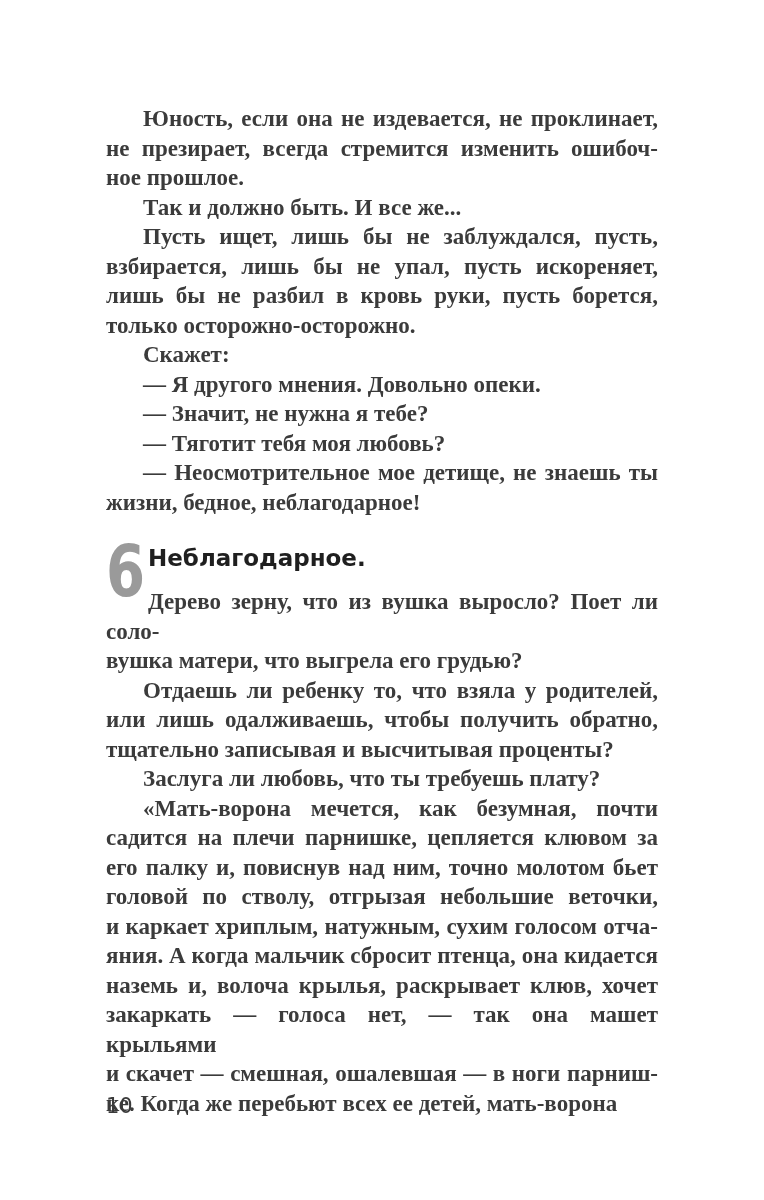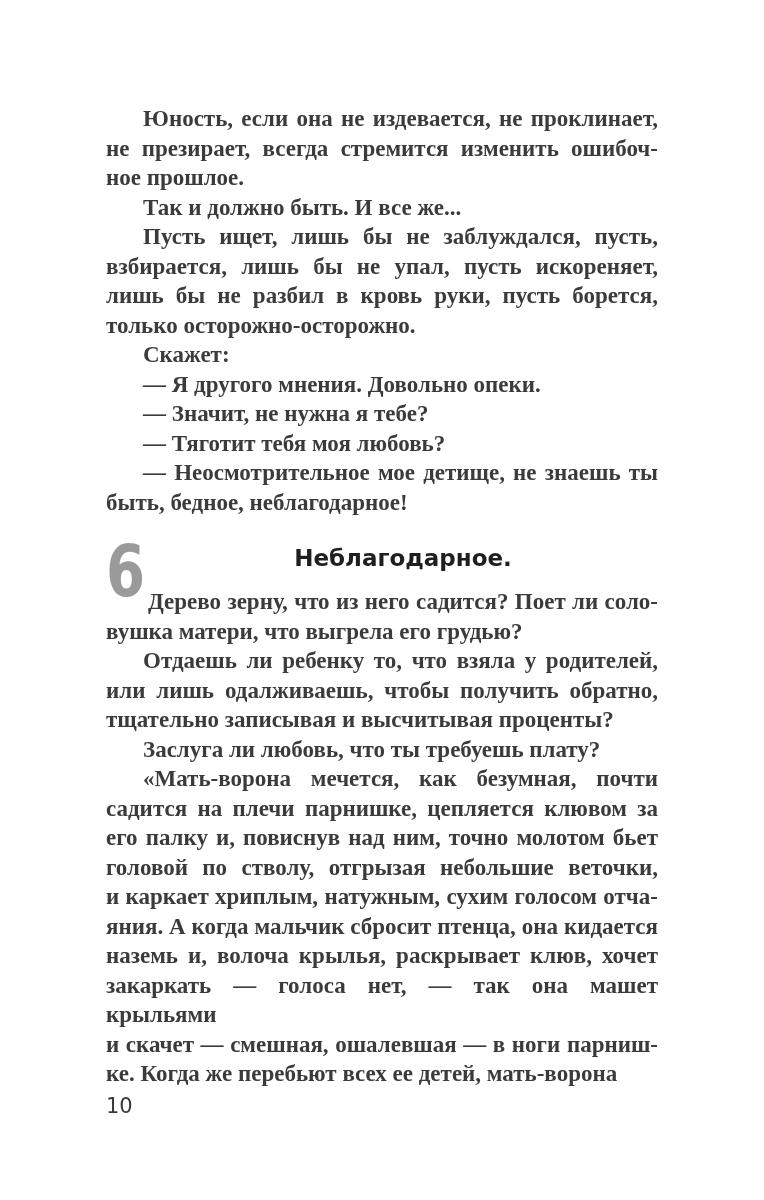--- a/index.html
+++ b/index.html
@@ -50,21 +50,20 @@
     transform: scaleX(0.78);
     transform-origin: left top;
   }
   .chapter-title {
     margin: 0 0 12px 0;
     font-family: "DejaVu Sans", "Liberation Sans", sans-serif;
     font-weight: 700;
     font-size: 23px;
     line-height: 34px;
     color: var(--heading);
-    text-align: center;
   }
   
   .chapter-paras .para:first-child .line.first { text-indent: 0; }
   .page-number {
     position: absolute;
     left: 106px; top: 1094px;
     font-family: "DejaVu Sans", "Liberation Sans", sans-serif;
     font-size: 21px;
     color: var(--page-number);
     text-align: center;
@@ -98,30 +97,30 @@
           <div class="line first last">— Я другого мнения. Довольно опеки.</div>
         </div>
         <div class="para">
           <div class="line first last">— Значит, не нужна я тебе?</div>
         </div>
         <div class="para">
           <div class="line first last">— Тяготит тебя моя любовь?</div>
         </div>
         <div class="para">
           <div class="line first">— Неосмотрительное мое детище, не знаешь ты</div>
-          <div class="line last">быть, бедное, неблагодарное!</div>
+          <div class="line last">жизни, бедное, неблагодарное!</div>
         </div>
       </div>
 
     <div class="chapter">
       <div class="dropnum">6</div>
       <h2 class="chapter-title">Неблагодарное.</h2>
       <div class="chapter-paras">
           <div class="para">
-            <div class="line">Дерево зерну, что из него садится? Поет ли соло-</div>
+            <div class="line">Дерево зерну, что из вушка выросло? Поет ли соло-</div>
             <div class="line last">вушка матери, что выгрела его грудью?</div>
           </div>
           <div class="para">
             <div class="line first">Отдаешь ли ребенку то, что взяла у родителей,</div>
             <div class="line">или лишь одалживаешь, чтобы получить обратно,</div>
             <div class="line last">тщательно записывая и высчитывая проценты?</div>
           </div>
           <div class="para">
             <div class="line first last">Заслуга ли любовь, что ты требуешь плату?</div>
           </div>

